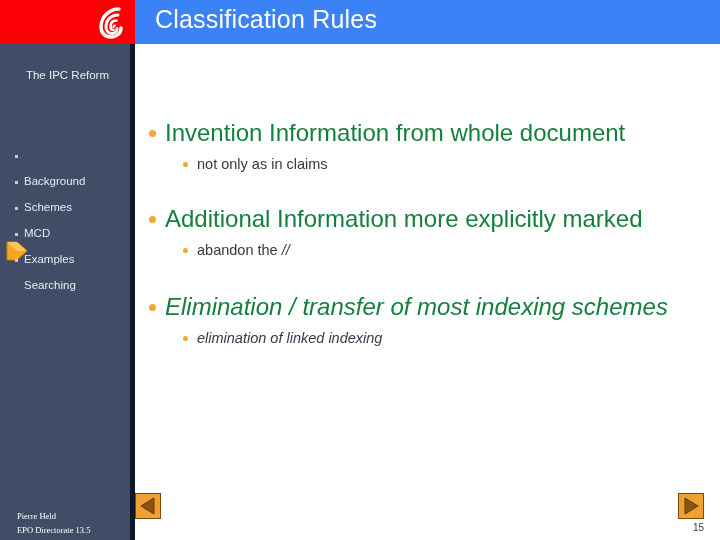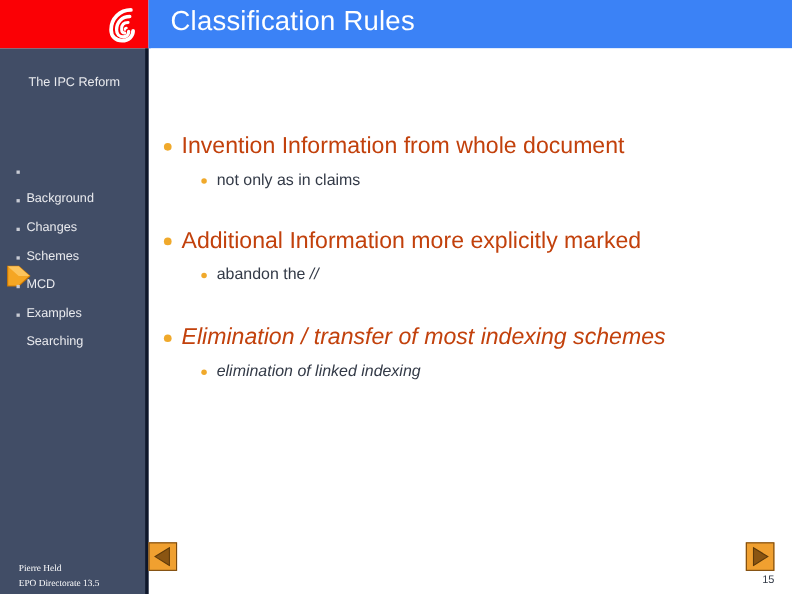--- a/index.html
+++ b/index.html
@@ -46,21 +46,21 @@
     letter-spacing: 0.2px;
     white-space: nowrap;
   }
 
   
   #sidebar {
     position: absolute;
     left: 0; top: 44px;
     width: 135px; height: 496px;
     background: #414d66;
-    border-right: 3px solid #0f172a;
+    border-right: 5px solid #0f172a;
     box-sizing: border-box;
   }
   #sidebar-heading {
     position: absolute;
     left: 0; top: 25px;
     width: 135px;
     text-align: center;
     font-size: 11.5px;
     color: #e9eaee;
     white-space: nowrap;
@@ -117,22 +117,22 @@
     background: #ffffff;
   }
   .bullet-group { position: absolute; left: 0; width: 583px; }
   #group-0 { top: 76px; }
   #group-1 { top: 162px; }
   #group-2 { top: 250px; font-style: italic; }
 
   .lvl1 {
     position: relative;
     padding-left: 28px;
-    font-size: 21px;
-    color: #c2410c;
+    font-size: 24px;
+    color: #15803d;
     white-space: nowrap;
     line-height: 26px;
   }
   .lvl1 .dot {
     position: absolute;
     left: 12px;
     top: 10px;
     width: 7px; height: 7px;
     border-radius: 50%;
     background: #f0a92b;
@@ -207,24 +207,20 @@
     </svg>
   </div>
 
   <div id="sidebar-nav">
     <div class="nav-item">
       <span class="nav-bullet"></span>
       <span class="nav-label">Background</span>
     </div>
     <div class="nav-item">
       <span class="nav-bullet"></span>
-      <span class="nav-label">Changes</span>
-    </div>
-    <div class="nav-item">
-      <span class="nav-bullet"></span>
       <span class="nav-label">Schemes</span>
     </div>
     <div class="nav-item">
       <span class="nav-bullet"></span>
       <span class="nav-label">MCD</span>
     </div>
     <div class="nav-item">
       <span class="nav-bullet"></span>
       <span class="nav-label">Examples</span>
     </div>

